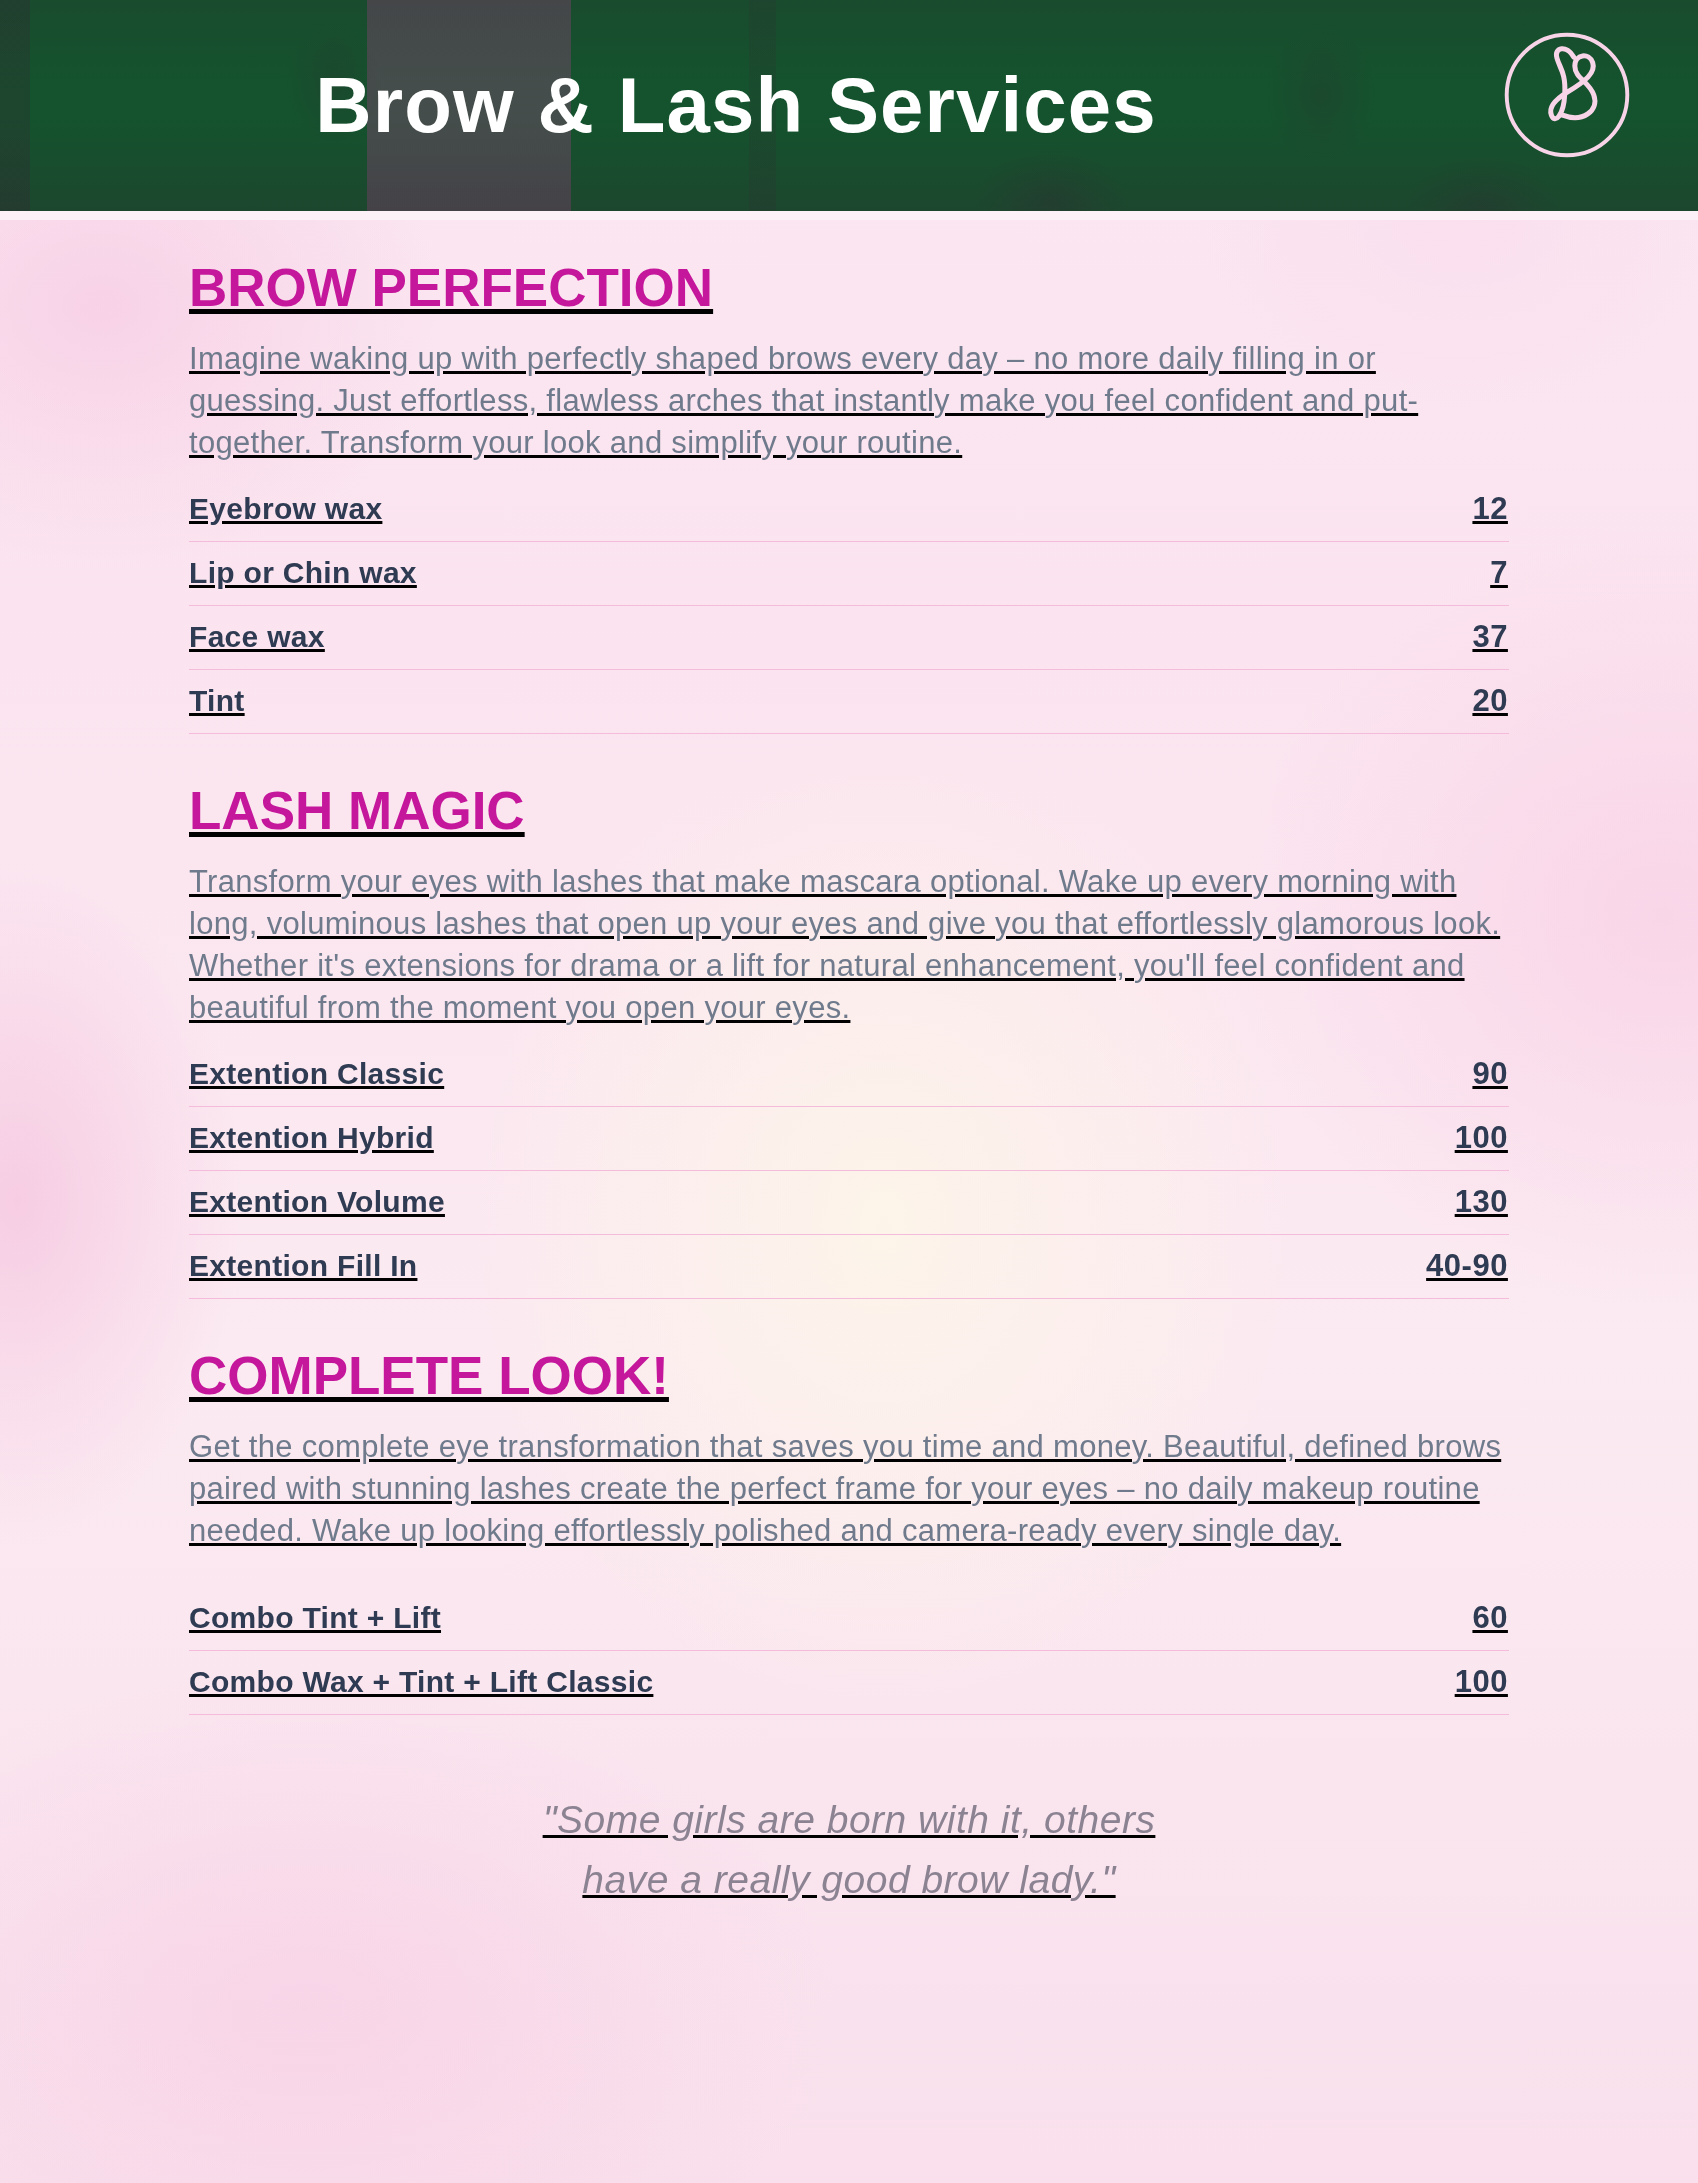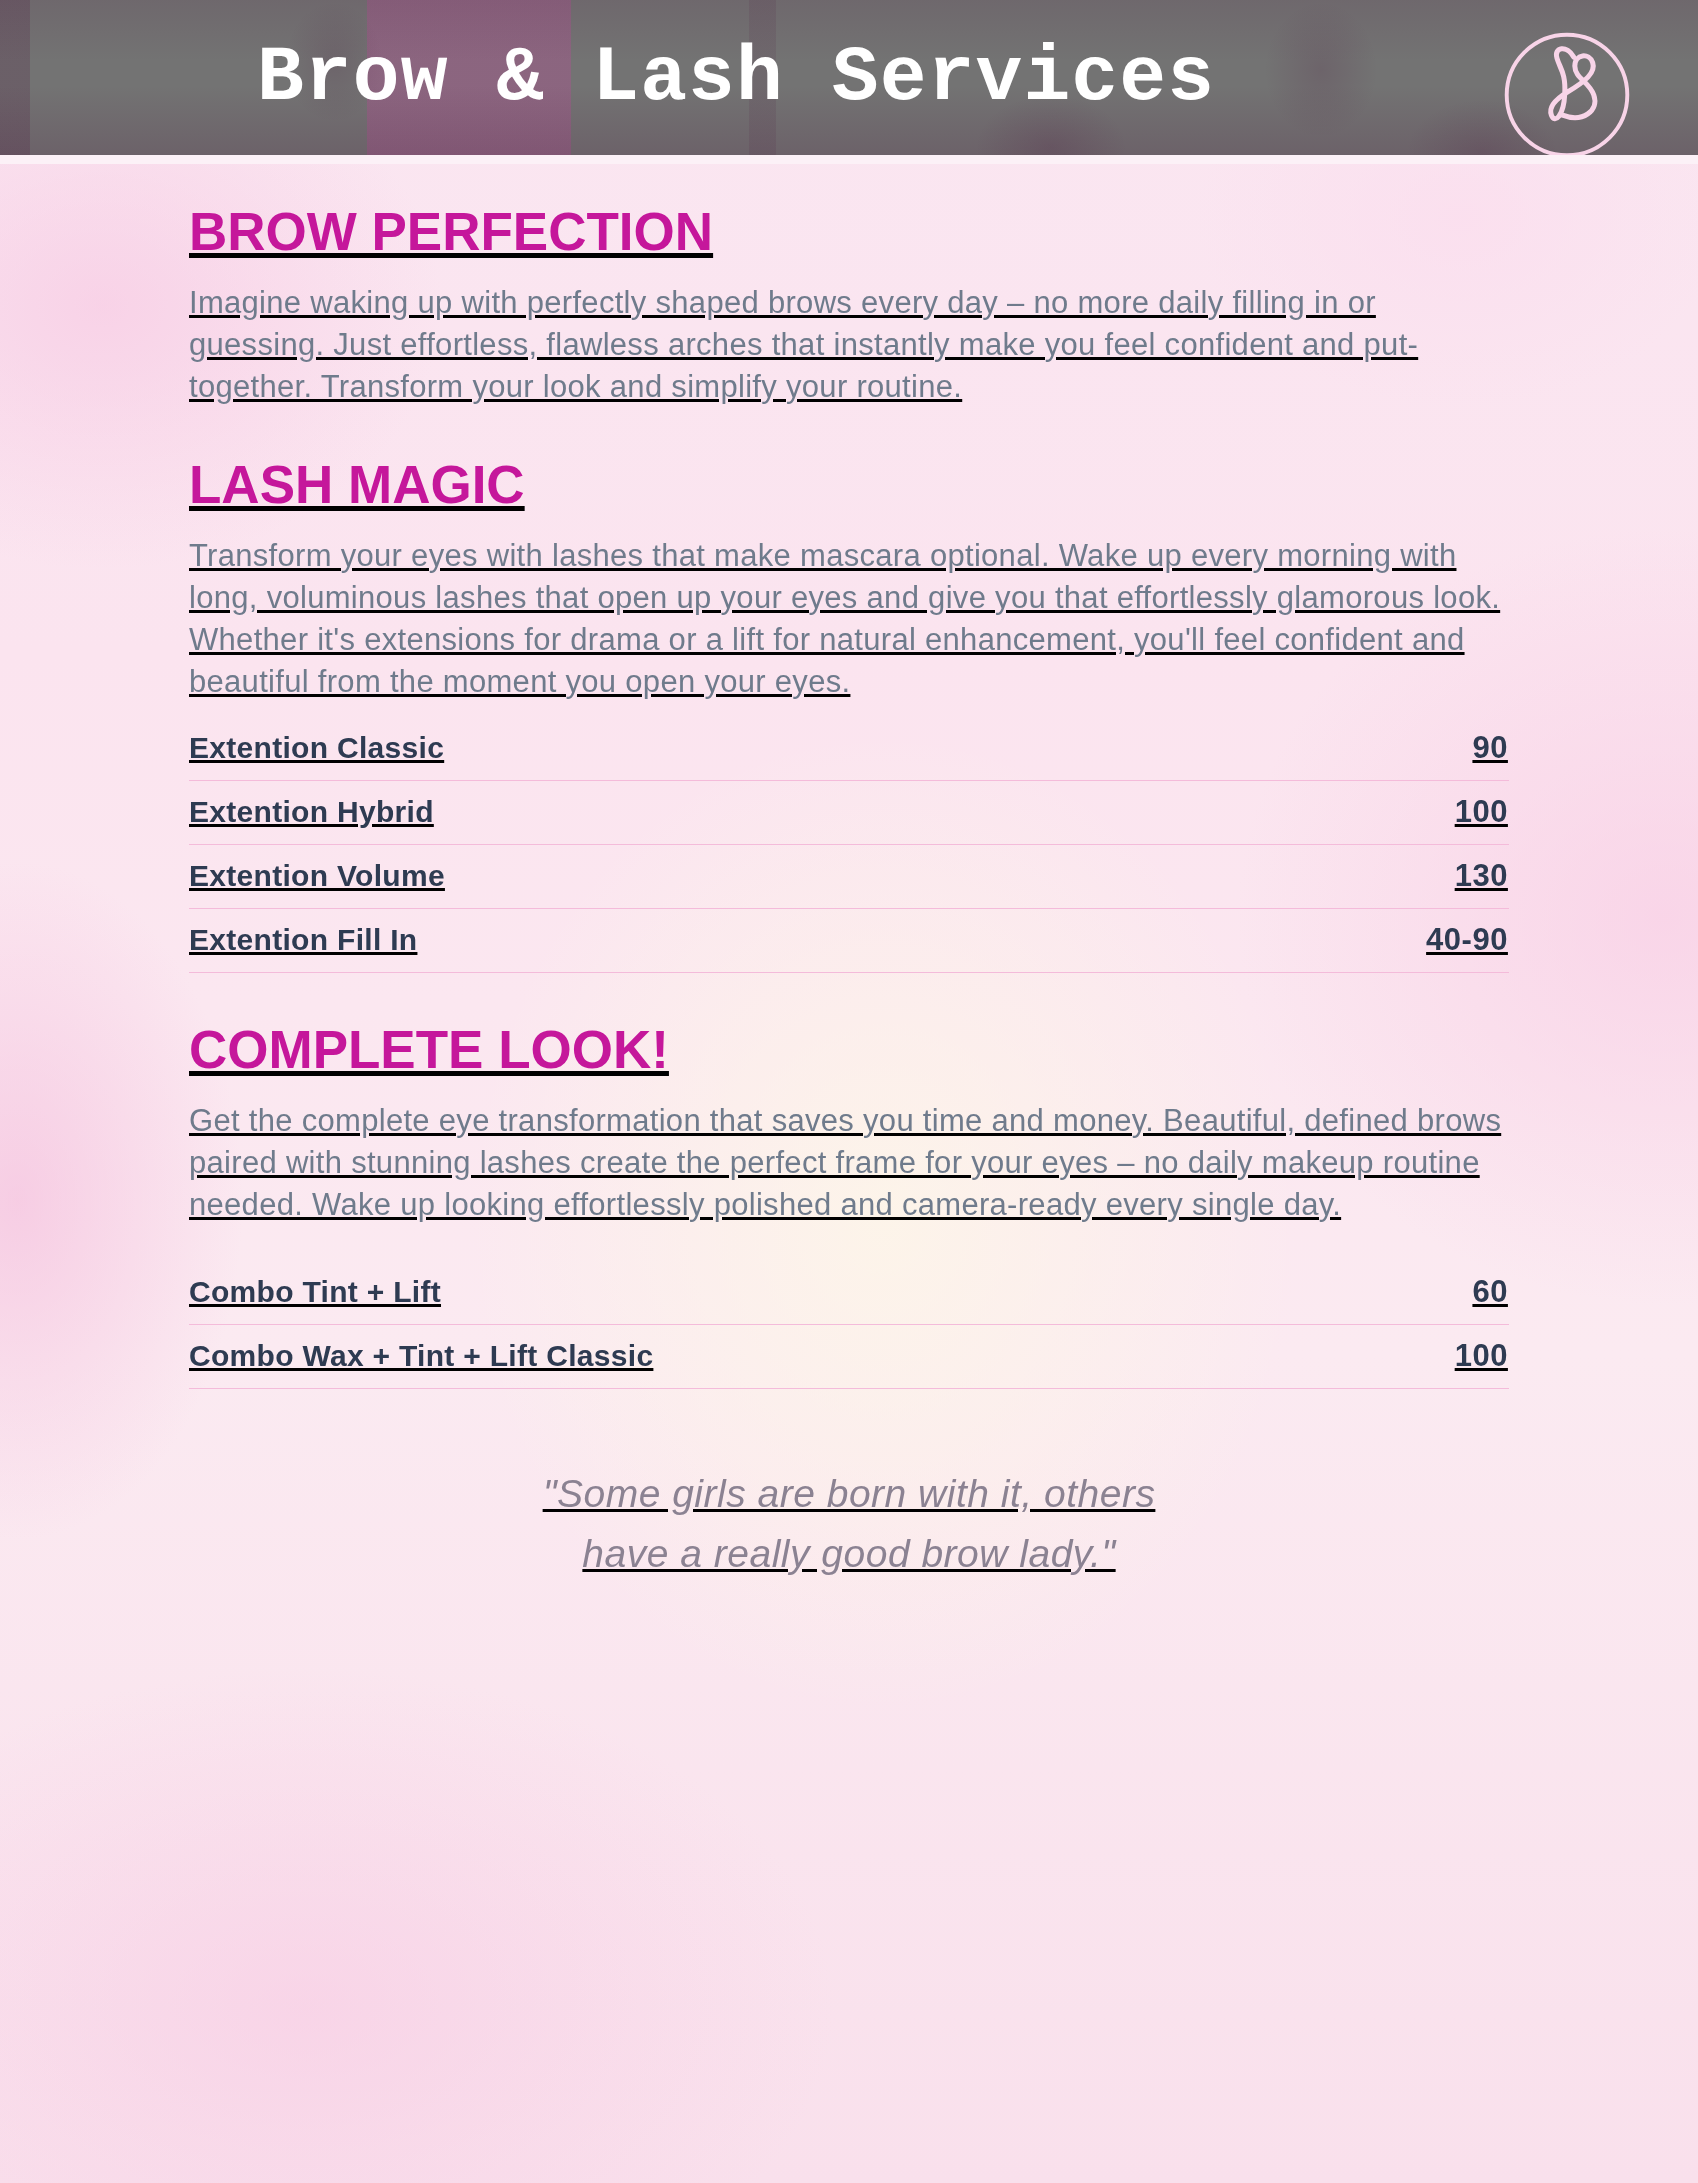--- a/index.html
+++ b/index.html
@@ -15,24 +15,23 @@
       radial-gradient(ellipse 593px 701px at 52% 56%, rgba(253,246,232,0.85), transparent 70%),
       radial-gradient(ellipse 755px 485px at 18% 92%, rgba(247,199,226,0.50), transparent 70%),
       radial-gradient(ellipse 377px 270px at 86% 10%, rgba(251,222,238,0.80), transparent 70%),
       radial-gradient(ellipse 323px 485px at 1% 55%, rgba(243,182,217,0.55), transparent 70%),
       linear-gradient(180deg, #FAE6F1 0%, #FBE4EF 30%, #FBEAF1 62%, #F9E0EC 100%);
   }
 
   
   .header {
     position: relative;
-    height: 155px;
-    background: #737373;
+    height: 211px;
+    background: #14532d;
     overflow: hidden;
-    font-family: Liberation Mono, monospace;
   }
   .header-photo {
     position: absolute; inset: 0;
     background:
       linear-gradient(180deg, rgba(70,8,52,0.10), rgba(70,8,52,0.0) 40%),
       linear-gradient(0deg, rgba(70,8,52,0.16), rgba(70,8,52,0.0) 45%),
       radial-gradient(ellipse 70px 86px at 334px 40%, rgba(70,8,52,0.14), transparent 70%),
       radial-gradient(ellipse 81px 97px at 1321px 45%, rgba(70,8,52,0.14), transparent 70%),
       radial-gradient(ellipse 108px 75px at 1051px 95%, rgba(70,8,52,0.16), transparent 70%),
       radial-gradient(ellipse 108px 75px at 1482px 98%, rgba(70,8,52,0.14), transparent 70%),
@@ -125,20 +124,38 @@
     <path d="M132 52 C120 30 96 34 102 54 C107 72 118 80 116 118 C114 158 98 172 92 156 C86 140 102 126 122 114 C152 96 172 80 166 62 C160 44 134 46 134 68 C134 90 160 96 168 120 C178 148 148 170 112 156" fill="none" stroke="#F8D4E8" stroke-width="9" stroke-linecap="round" stroke-linejoin="round"></path>
   </svg>
 </div>
 <div class="header-sep"></div>
 
 <div class="content">
 
   <div class="section">
     <h2 class="section-heading">BROW PERFECTION</h2>
     <p class="section-desc">Imagine waking up with perfectly shaped brows every day – no more daily filling in or guessing. Just effortless, flawless arches that instantly make you feel confident and put-together. Transform your look and simplify your routine.</p>
+    <div class="menu">
+      <div class="row">
+        <span class="item">Eyebrow wax</span>
+        <span class="price">12</span>
+      </div>
+      <div class="row">
+        <span class="item">Lip or Chin wax</span>
+        <span class="price">7</span>
+      </div>
+      <div class="row">
+        <span class="item">Face wax</span>
+        <span class="price">37</span>
+      </div>
+      <div class="row">
+        <span class="item">Tint</span>
+        <span class="price">20</span>
+      </div>
+    </div>
   </div>
 
   <div class="section">
     <h2 class="section-heading">LASH MAGIC</h2>
     <p class="section-desc">Transform your eyes with lashes that make mascara optional. Wake up every morning with long, voluminous lashes that open up your eyes and give you that effortlessly glamorous look. Whether it's extensions for drama or a lift for natural enhancement, you'll feel confident and beautiful from the moment you open your eyes.</p>
     <div class="menu">
       <div class="row">
         <span class="item">Extention Classic</span>
         <span class="price">90</span>
       </div>

